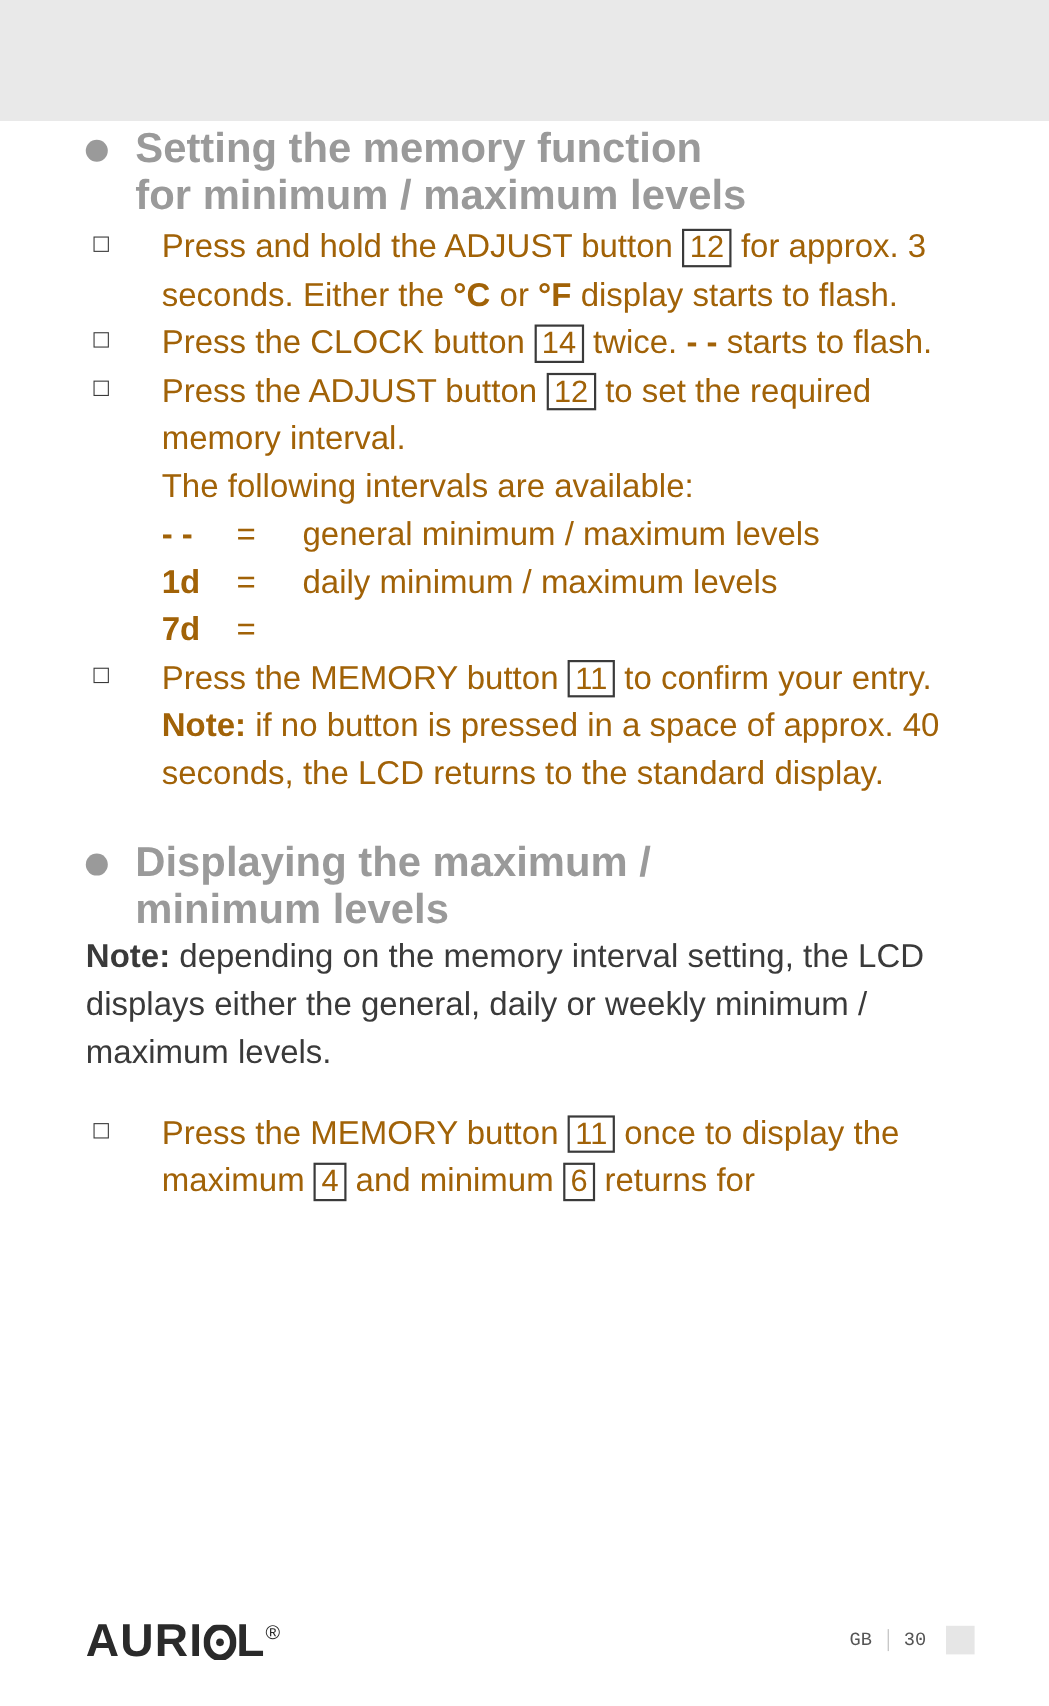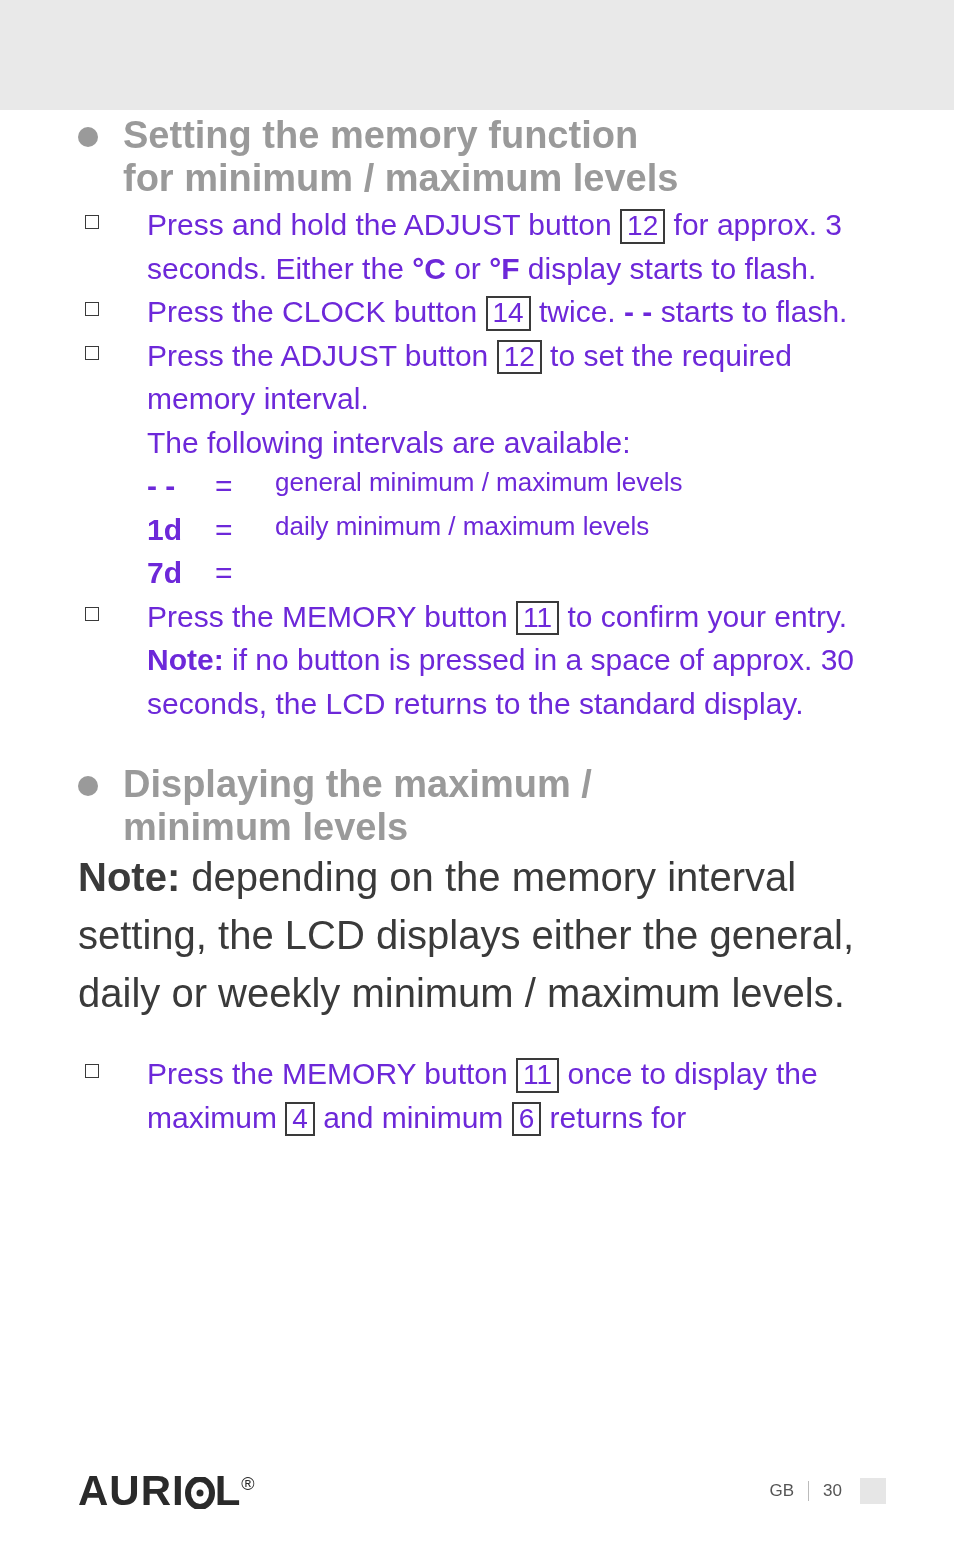--- a/index.html
+++ b/index.html
@@ -51,21 +51,21 @@
     height: 14px;
     border: 1.5px solid #3a3a3a;
     margin-top: 12px;
     margin-left: 7px;
     margin-right: 48px;
     flex-shrink: 0;
   }
   .body-text {
     font-size: 30px;
     line-height: 1.45;
-    color: #6d28d9;
+    color: #a16207;
   }
   .body-text p { margin: 0; }
   .ref-box {
     border: 2px solid #3a3a3a;
     padding: 0 5px;
     display: inline-block;
     line-height: 1.1;
     font-size: 28px;
   }
   .intervals {
@@ -79,24 +79,24 @@
     flex-shrink: 0;
     font-weight: bold;
     font-size: 30px;
   }
   .eq {
     width: 60px;
     flex-shrink: 0;
     font-size: 30px;
   }
   .desc {
-    font-size: 26px;
+    font-size: 30px;
   }
   .para-block2 {
-    font-size: 40px;
+    font-size: 30px;
     line-height: 1.45;
     margin-top: 0;
   }
   .section-gap { height: 34px; }
   .logo-row {
     position: absolute;
     bottom: 36px;
     left: 78px;
     right: 68px;
     display: flex;
@@ -117,20 +117,21 @@
   .logo .reg {
     font-size: 18px;
     vertical-align: super;
     font-weight: normal;
   }
   .page-footer {
     display: flex;
     align-items: center;
     font-size: 17px;
     color: #555;
+    font-family: Liberation Mono, monospace;
   }
   .gb { margin-right: 14px; }
   .vline {
     width: 1px;
     height: 20px;
     background: #bbb;
     margin-right: 14px;
   }
   .pnum { margin-right: 18px; }
   .graybox {
@@ -201,21 +202,21 @@
       </div>
     </div>
 
     <div class="list-item">
       <div class="box-marker"></div>
       <div class="body-text">
         <p>
           <span>Press the MEMORY button </span><span class="ref-box">11</span><span> to confirm your entry.</span>
         </p>
         <p>
-          <b>Note:</b><span> if no button is pressed in a space of approx. 30 seconds, the LCD returns to the standard display.</span>
+          <b>Note:</b><span> if no button is pressed in a space of approx. 40 seconds, the LCD returns to the standard display.</span>
         </p>
       </div>
     </div>
 
   </div>
 
   <div class="section-gap"></div>
 
   <div class="heading-row">
     <div class="dot"></div>

